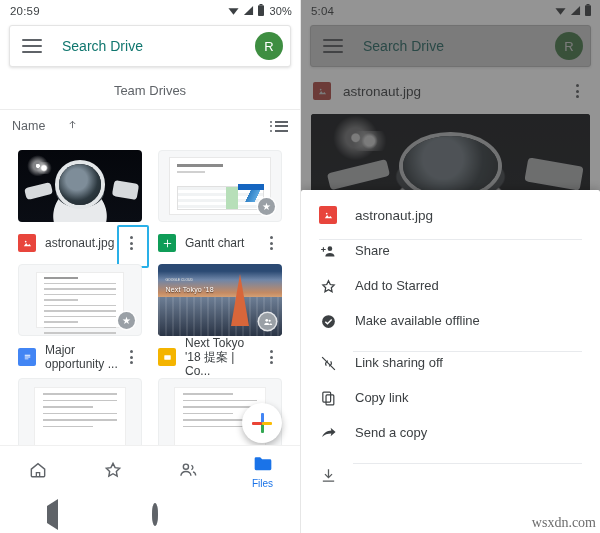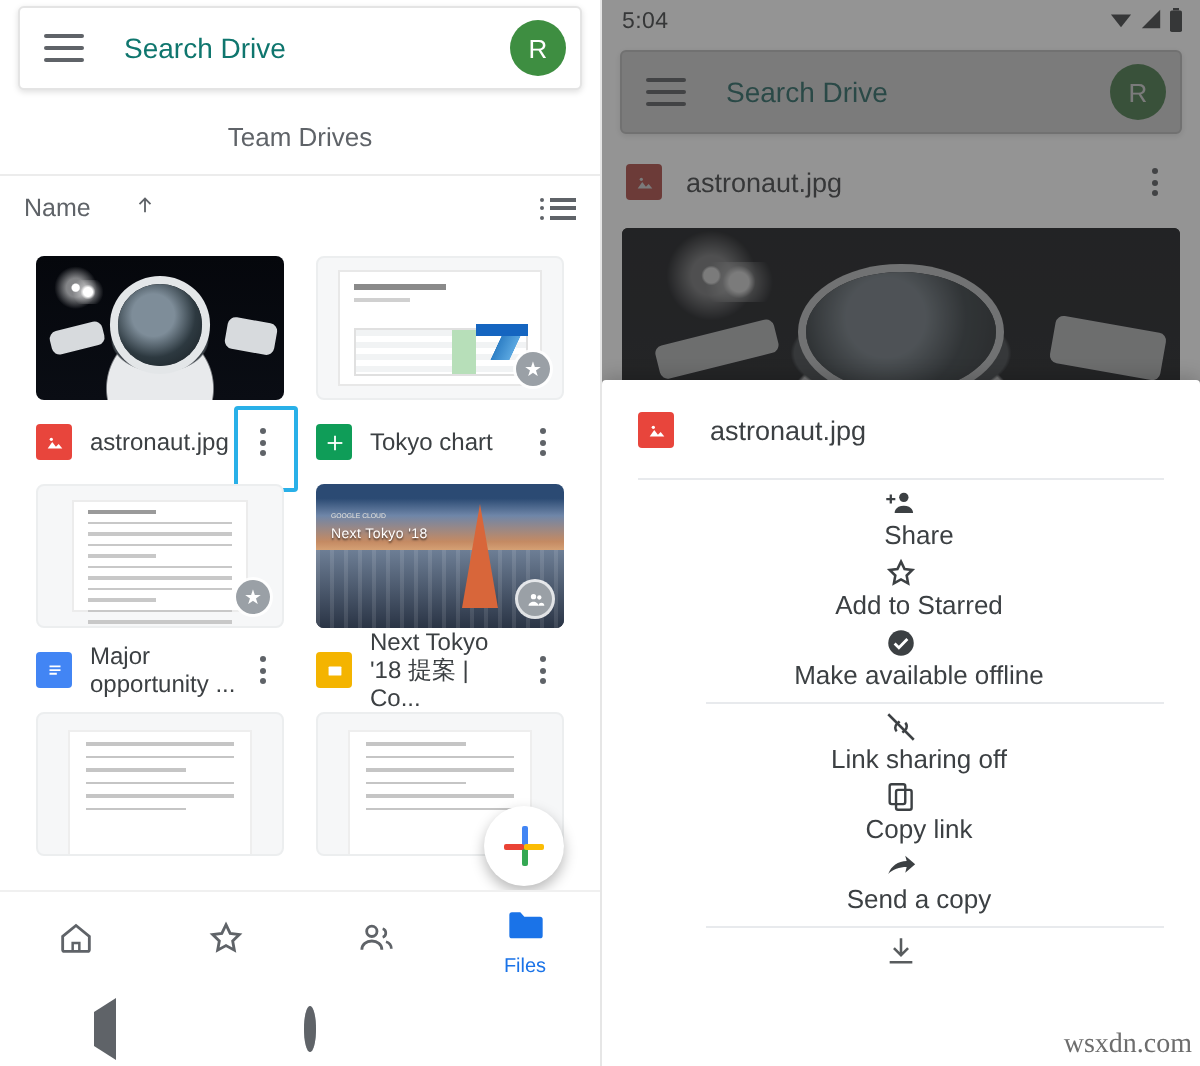--- a/index.html
+++ b/index.html
@@ -189,35 +189,57 @@
 
   .sheet {
     position: absolute; left: 0; right: 0; top: 190px; bottom: 0;
     background: #fff; z-index: 9; border-radius: 2px 2px 0 0;
     box-shadow: 0 -2px 9px rgba(0,0,0,.18); padding-top: 4px;
   }
   .sheet-head { display: flex; align-items: center; height: 42px; padding: 0 18px; }
   .sheet-head .t { margin-left: 18px; font-size: 13.5px; color: #3c4043; }
   .sheet-div { height: 1px; background: #e8eaed; margin: 3px 18px 3px 18px; }
   .sheet-div.inset { margin-left: 52px; }
-  .sheet-item { display: flex; align-items: center; height: 35px; padding: 0 18px; cursor: pointer; flex-direction: column; }
+  .sheet-item { display: flex; align-items: flex-start; height: 35px; padding: 0 18px; cursor: pointer; }
   .sheet-item .ilabel { margin-left: 18px; font-size: 13px; color: #3c4043; }
   .sheet-item.cut { height: 20px; overflow: hidden; opacity: .85; }
   .sicon { width: 18px; display: flex; align-items: center; justify-content: center; flex: none; }
 
   .watermark { position: absolute; right: 4px; bottom: 2px; z-index: 20;
     font-size: 14px; color: #6d6d6d; font-family: "Liberation Serif", serif; }
 </style>
 </head>
 <body>
 
 <div class="screens">
 
   <div class="phone left">
 
+    <div class="statusbar">
+      <span>20:59</span>
+      <span class="status-right">
+        <span class="ic">
+          <svg width="13" height="11" viewBox="0 0 24 24">
+              <path fill="#3c4043" d="M12 21l11-14H1z"></path>
+            </svg>
+        </span>
+        <span class="ic">
+          <svg width="11" height="11" viewBox="0 0 24 24">
+              <path fill="#3c4043" d="M2 22h20V2z"></path>
+            </svg>
+        </span>
+        <span class="ic">
+          <svg width="8" height="12" viewBox="0 0 12 20">
+              <rect x="3.5" y="0" width="5" height="2" fill="#3c4043"></rect>
+              <rect x="1" y="2" width="10" height="18" rx="1.5" fill="#3c4043"></rect>
+            </svg>
+        </span>
+        <span class="pct">30%</span>
+      </span>
+    </div>
 
     <div class="searchwrap">
       <div class="searchbar">
         <span class="hamburger">
             <i></i>
             <i></i>
             <i></i>
           </span>
         <span class="searchtext">Search Drive</span>
         <span class="avatar">R</span>
@@ -294,21 +316,21 @@
           </div>
           <span class="badge">★</span>
         </div>
         <div class="cardrow">
           <span class="ftype" style="background:#0f9d58">
             <svg width="11" height="11" viewBox="0 0 24 24">
                 <path fill="#fff" d="M11 4h2v16h-2z"></path>
                 <path fill="#fff" d="M4 11h16v2H4z"></path>
               </svg>
           </span>
-          <span class="fname">Tokyo chart</span>
+          <span class="fname">Gantt chart</span>
           <span class="kebab">
               <b></b>
               <b></b>
               <b></b>
             </span>
         </div>
       </div>
 
       <div class="card">
         <div class="thumb">

